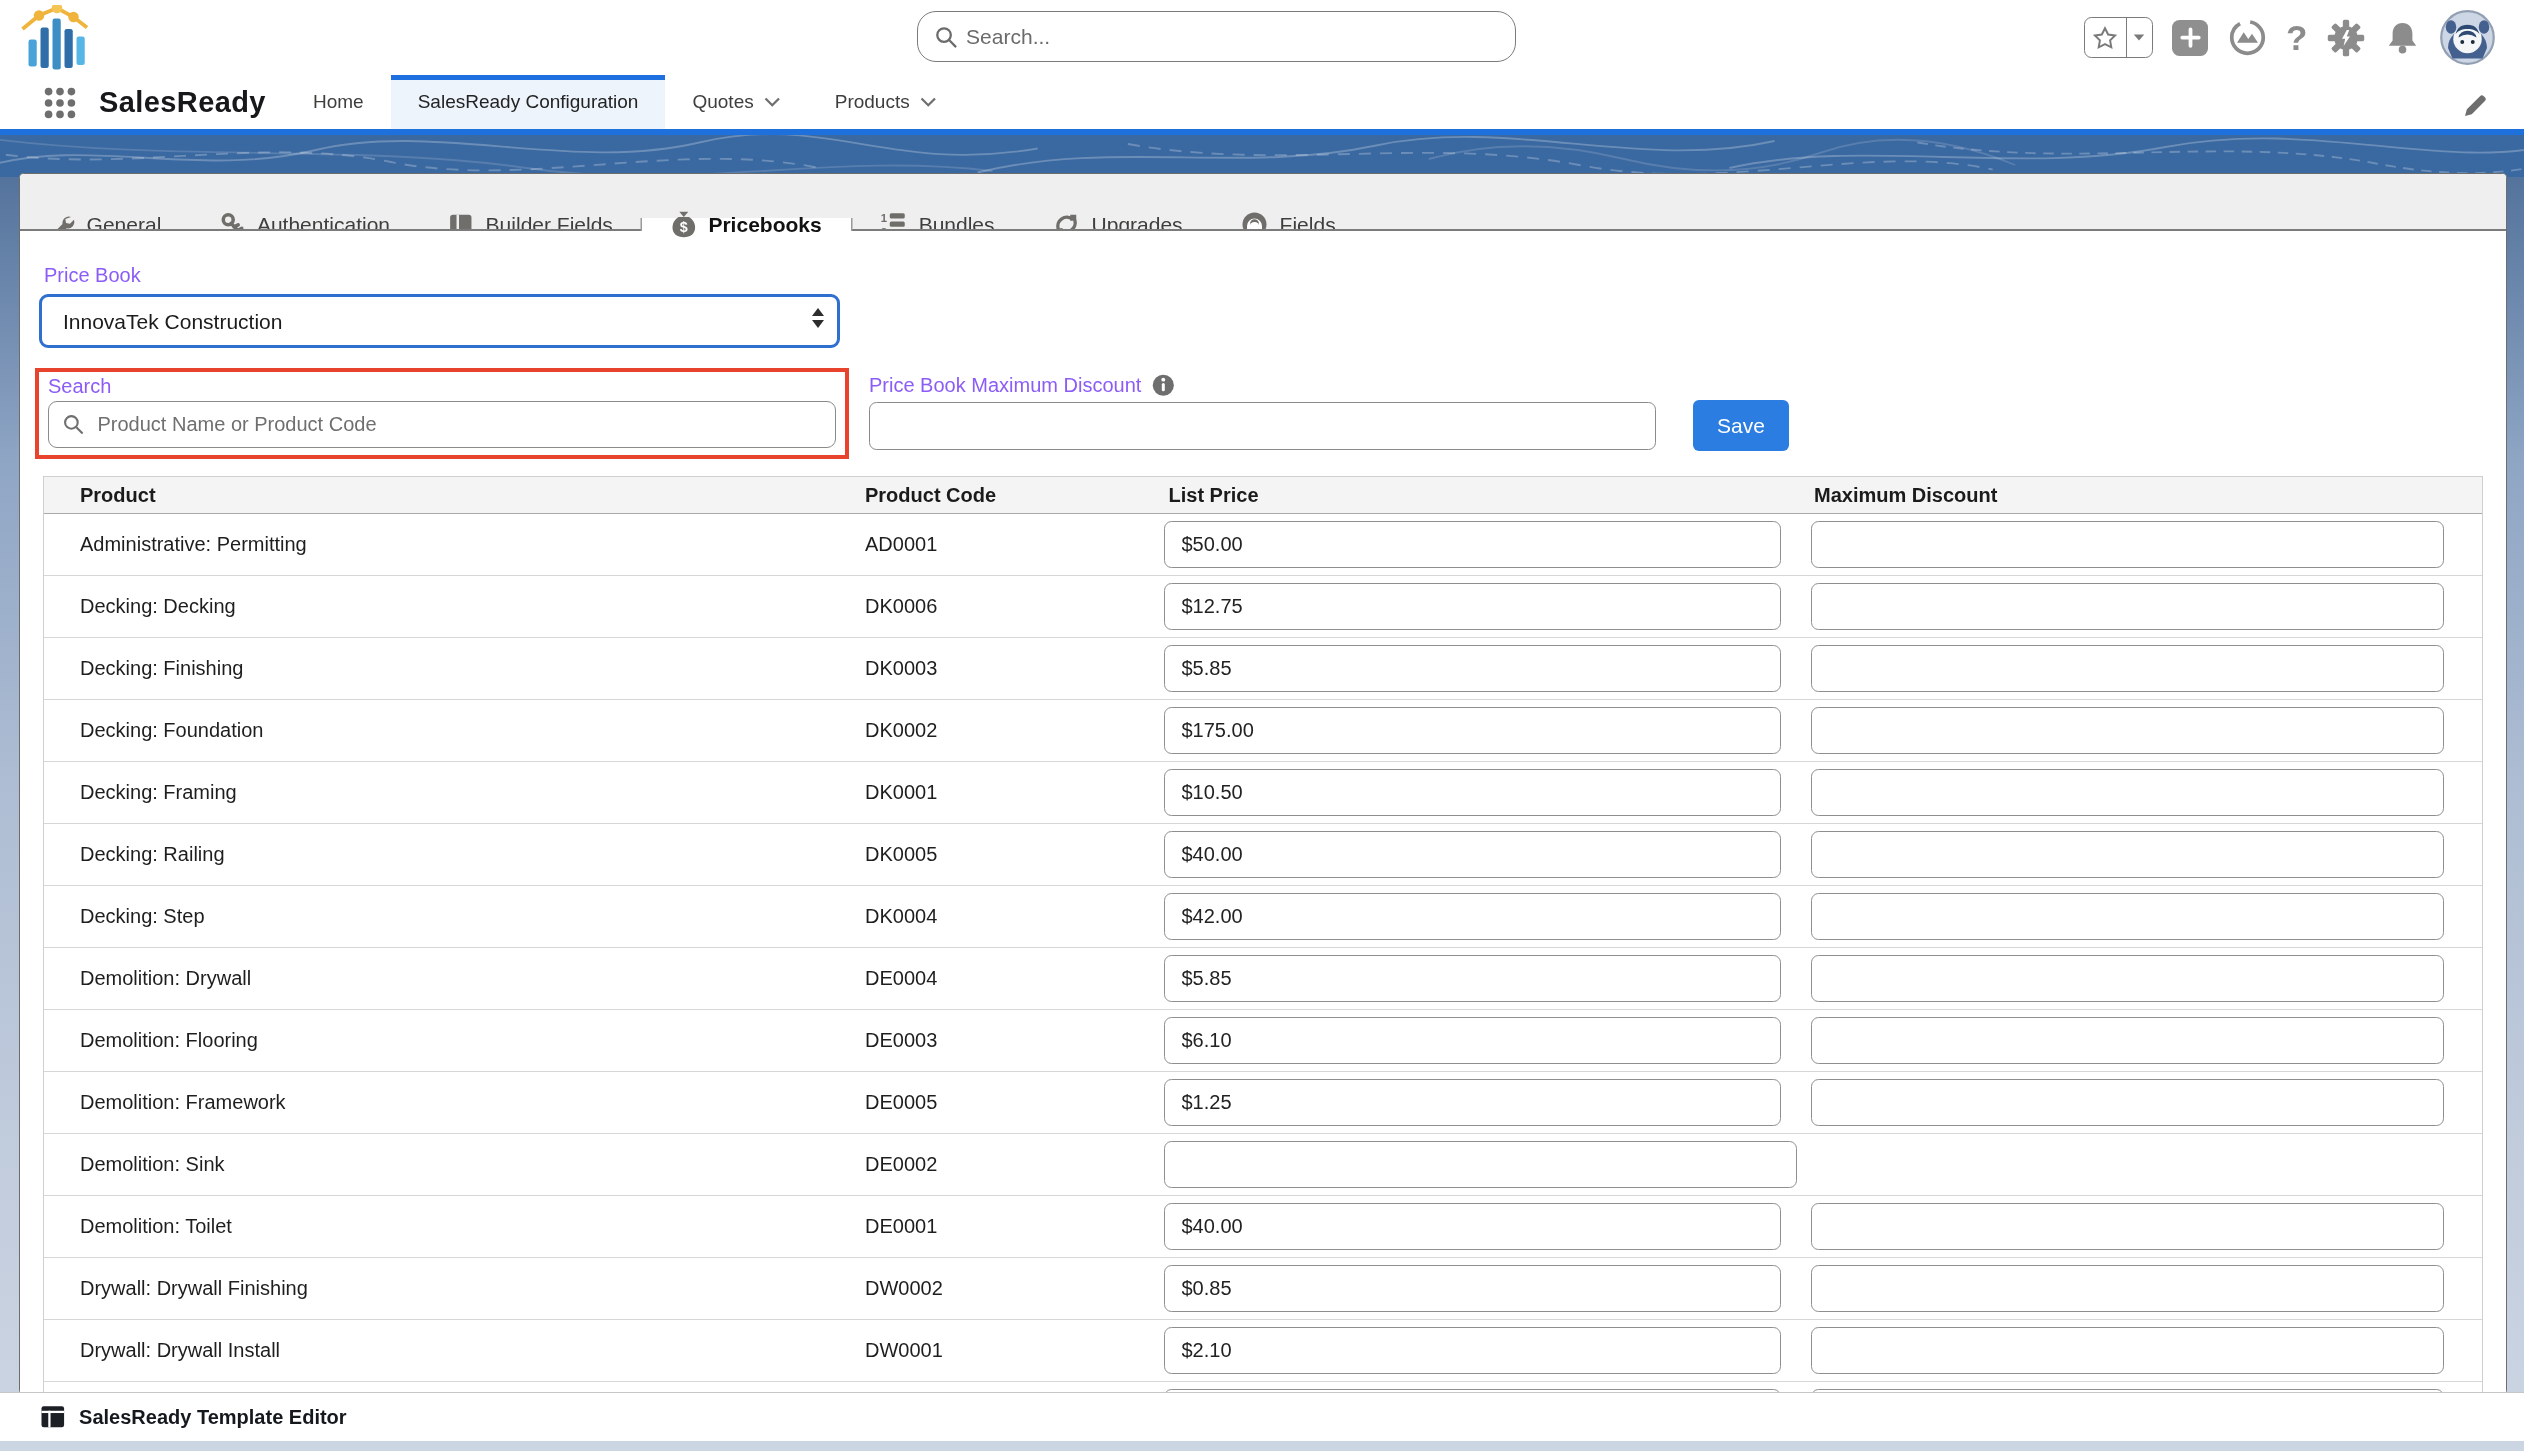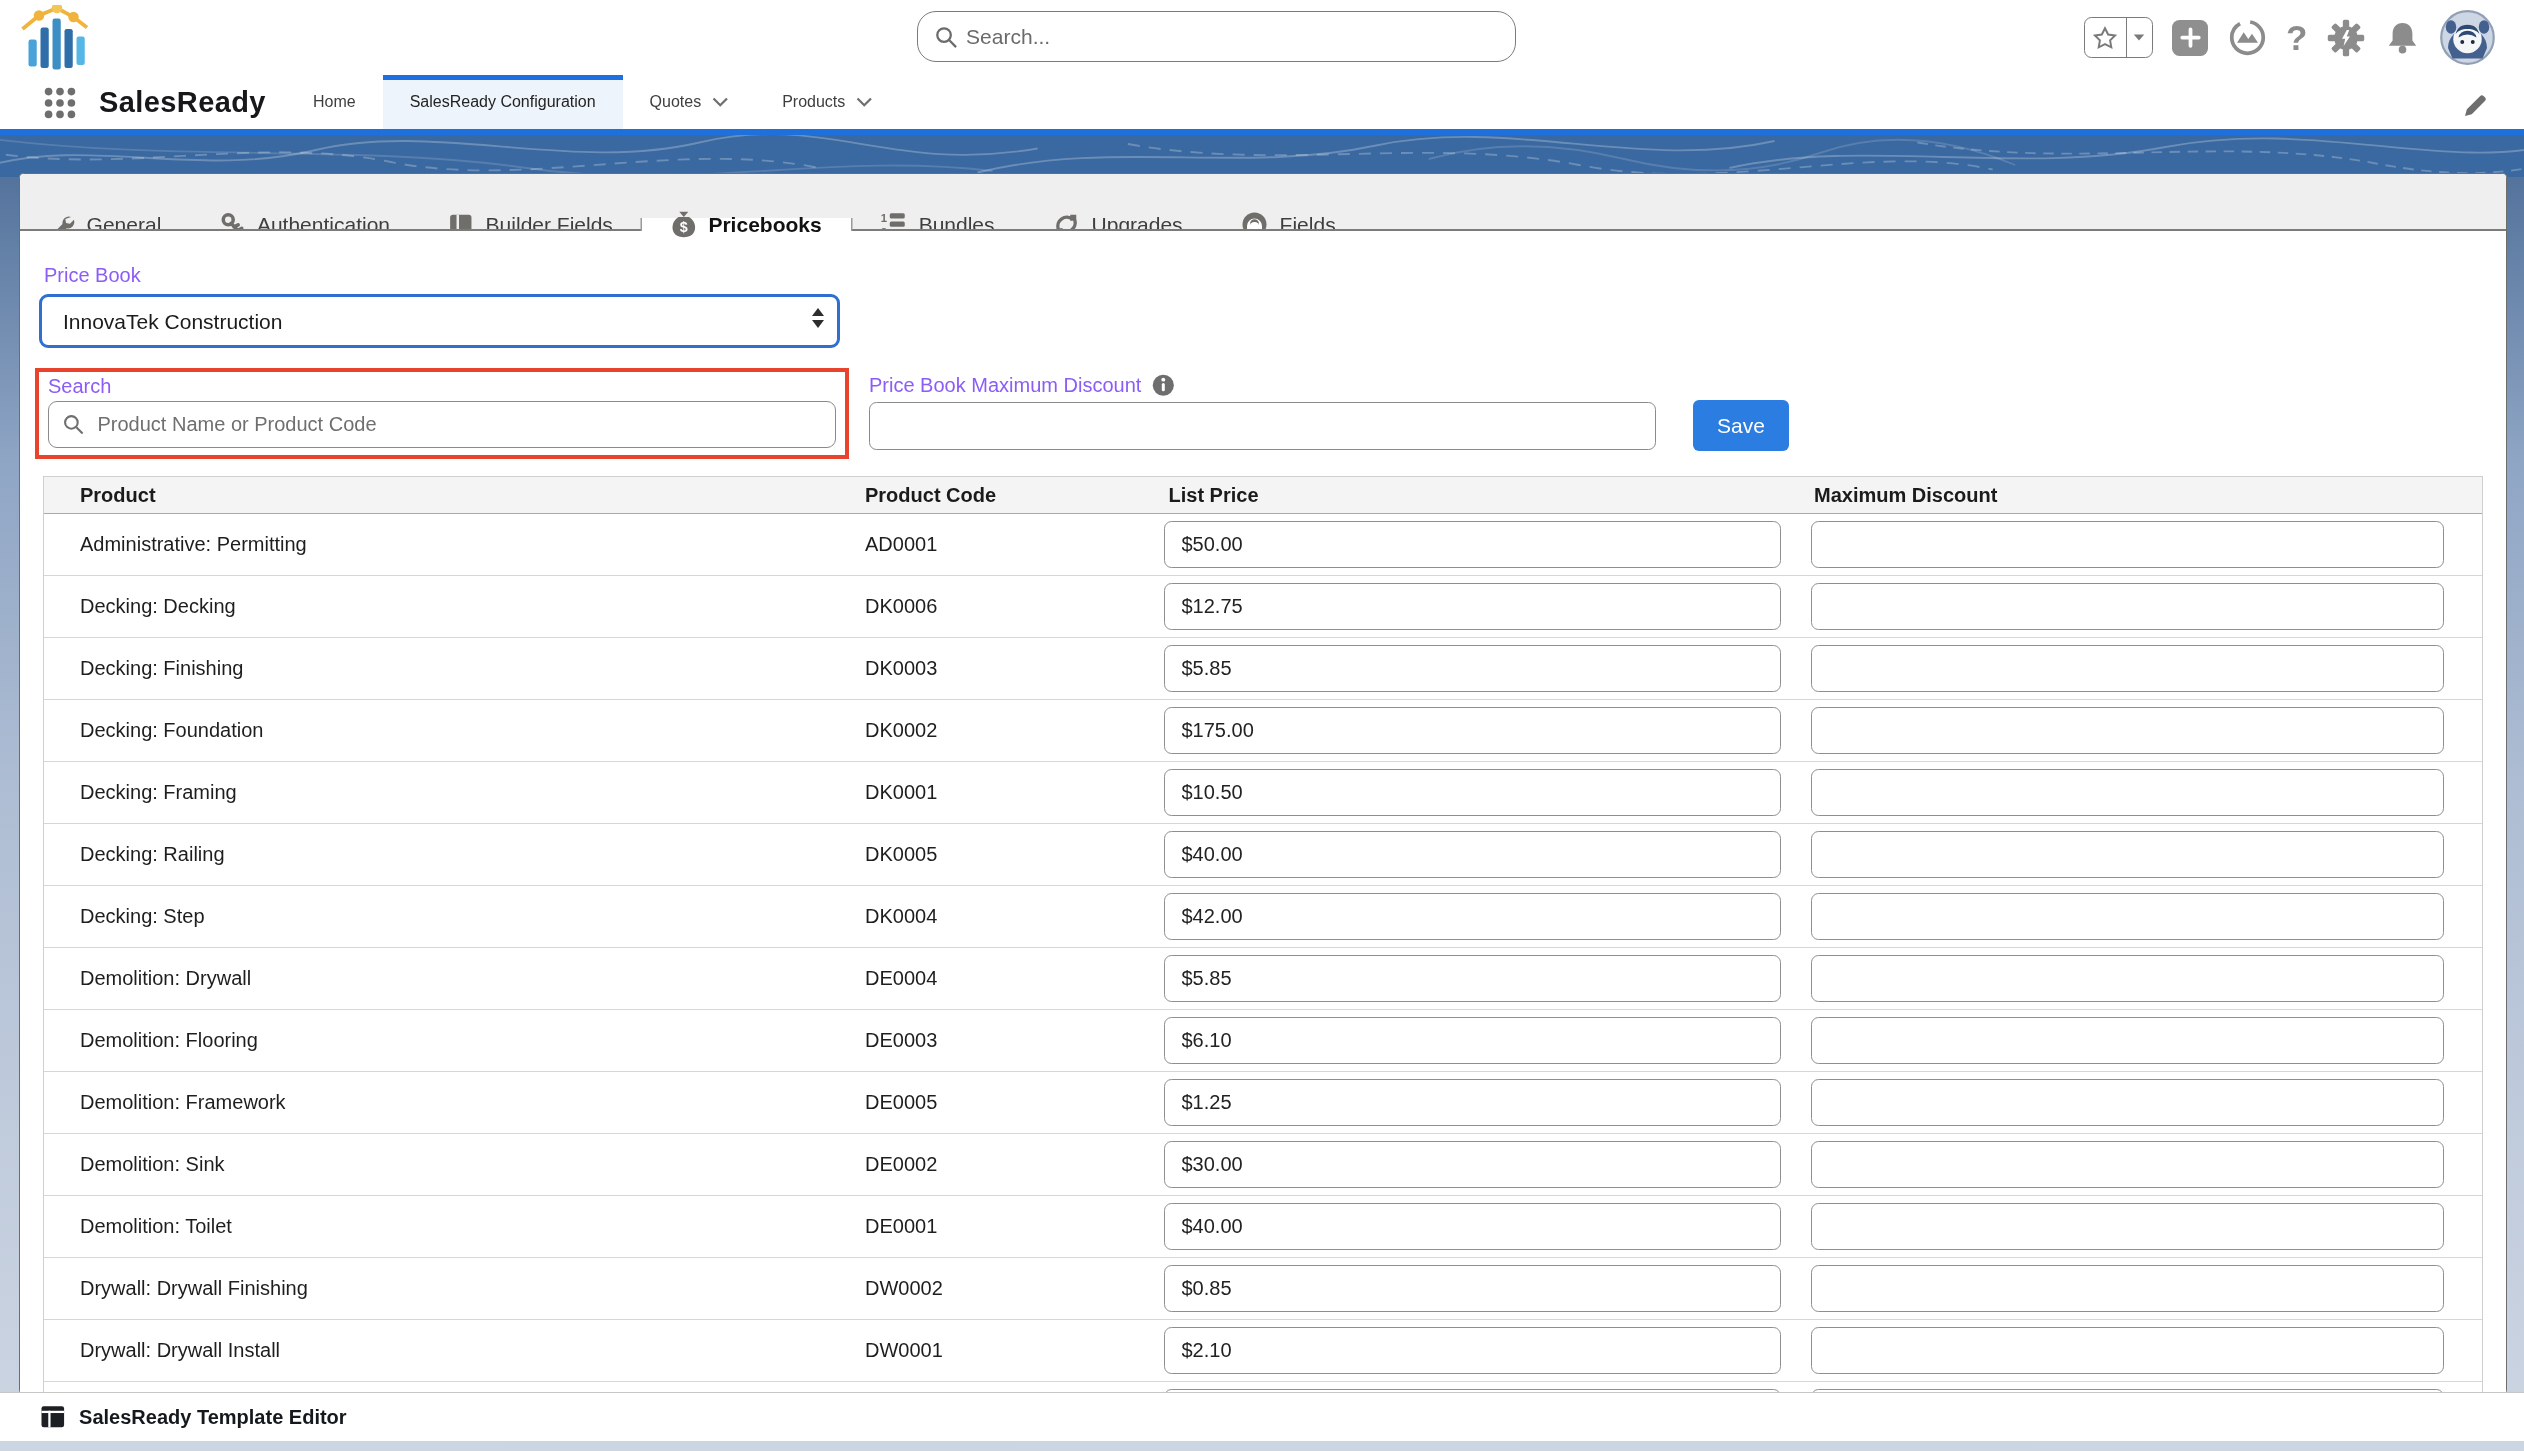--- a/index.html
+++ b/index.html
@@ -26,21 +26,21 @@
   .star-btn .seg+.seg { border-left:1.5px solid #7a7a7a; flex:0 0 25.6px; }
   .plus-btn { width:36px; height:36px; border-radius:7.5px; background:#8f8f8f; display:flex; align-items:center; justify-content:center; }
   .help-txt { font-size:35px; font-weight:bold; color:#8c8c8c; line-height:1; }
   .avatar { width:57px; height:57px; }
   
   .app-nav { position:absolute; left:0; top:75px; width:100%; height:54px; background:#fff; display:flex; align-items:stretch; }
   .waffle { position:absolute; left:44px; top:87px; width:32px; height:32px; }
   .app-name { position:absolute; left:99px; top:0; height:54px; display:flex; align-items:center;
     font-size:29px; font-weight:bold; color:#17181a; letter-spacing:0.4px; }
   .nav-items { position:absolute; left:286px; top:0; height:54px; display:flex; align-items:stretch; }
-  .nav-item { display:flex; align-items:center; gap:10.5px; padding:0 27px; font-size:16px; color:#3e3e3c; position:relative; }
+  .nav-item { display:flex; align-items:center; gap:10.5px; padding:0 27px; font-size:19px; color:#3e3e3c; position:relative; }
   .nav-item.active { background:#eef4fc; color:#232323; }
   .nav-item.active::before { content:""; position:absolute; left:0; top:0; width:100%; height:5.3px; background:#1e6fe0; }
   .edit-pencil { position:absolute; right:36px; top:92px; }
   
   .band { position:absolute; left:0; top:129px; width:100%; height:48px; background:#3a68a0; overflow:hidden; }
   .band::before { content:""; position:absolute; left:0; top:0; width:100%; height:6px; background:#1e71dc; }
   .page-bg { position:absolute; left:0; top:177px; width:100%; height:1274px;
     background:linear-gradient(#54739c 0%, #8ea5c4 22%, #aebdd3 48%, #c0cbdc 75%, #ccd5e2 100%); }
   
   .card { position:absolute; left:19px; top:173px; width:2488px; height:1222px;
@@ -435,21 +435,20 @@
   <div class="trow">
     <div class="c1">Demolition: Framework</div>
     <div class="c2">DE0005</div>
     <div class="c3"><input class="cell-input" value="$1.25" style=""></div>
     <div class="c4"><input class="cell-input md" value="" style=""></div>
   </div>
 
   <div class="trow">
     <div class="c1">Demolition: Sink</div>
     <div class="c2">DE0002</div>
-    <div class="c3"><input class="cell-input" value="$30.00" style=""></div>
     <div class="c4"><input class="cell-input md" value="" style=""></div>
   </div>
 
   <div class="trow">
     <div class="c1">Demolition: Toilet</div>
     <div class="c2">DE0001</div>
     <div class="c3"><input class="cell-input" value="$40.00" style=""></div>
     <div class="c4"><input class="cell-input md" value="" style=""></div>
   </div>
 

